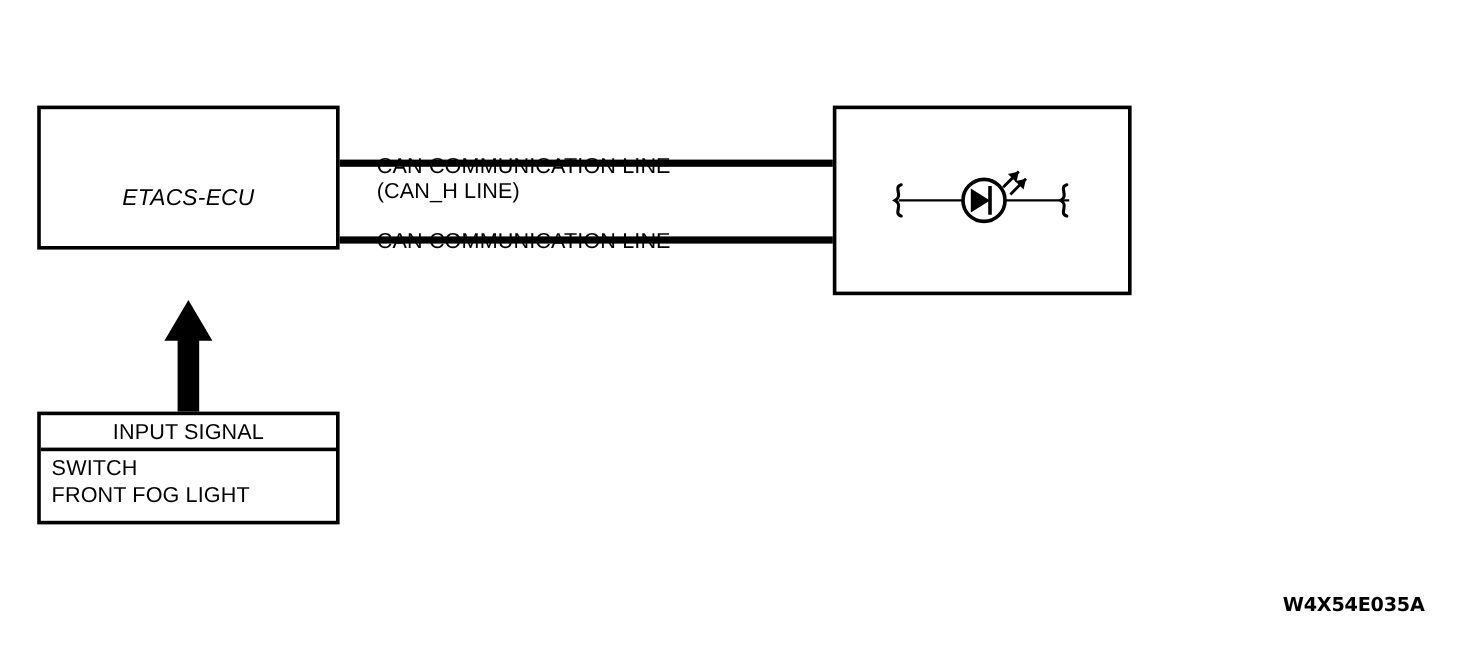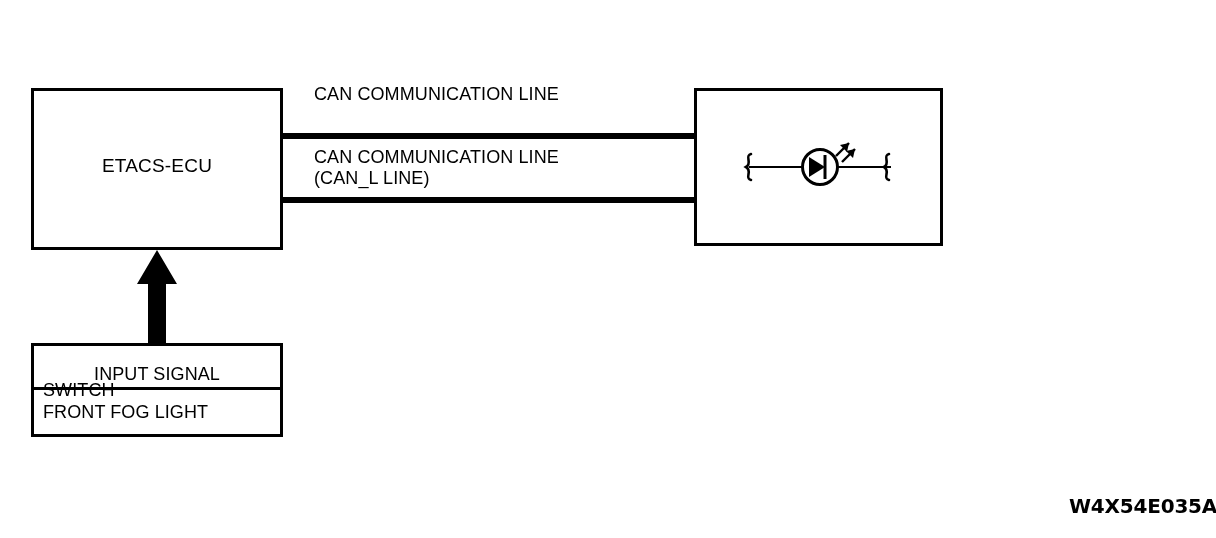--- a/index.html
+++ b/index.html
@@ -37,21 +37,22 @@
   .box {
     position: absolute;
     border: 3px solid #000;
     box-sizing: border-box;
     background: #fff;
   }
   #etacs-ecu-box {
     left: 31px;
     top: 88px;
     width: 252px;
-    height: 162px;
+    height: 120px;
+    font-style: italic;
   }
   .etacs-label {
     position: absolute;
     left: 0;
     top: 64px;
     width: 100%;
     text-align: center;
     font-size: 19px;
     letter-spacing: 0.2px;
   }
@@ -74,20 +75,21 @@
   #can-h-line { top: 133px; }
   #can-l-line { top: 197px; }
 
   .can-label {
     position: absolute;
     left: 314px;
     font-size: 18px;
     line-height: 21px;
     letter-spacing: 0.1px;
     white-space: nowrap;
+    margin-top: 44px;
   }
   #can-h-label { top: 84px; }
   #can-l-label { top: 147px; }
 
   
   #combination-meter-label {
     position: absolute;
     left: 952px;
     top: 85px;
     font-size: 18px;
@@ -128,21 +130,21 @@
   
   #input-signal-box {
     left: 31px;
     top: 343px;
     width: 252px;
     height: 94px;
   }
   #input-signal-header {
     position: absolute;
     left: 0;
-    top: 16px;
+    top: 2px;
     width: 100%;
     height: 28px;
     box-sizing: border-box;
     border-bottom: 3px solid #000;
     text-align: center;
     font-size: 18px;
     line-height: 25px;
     letter-spacing: 0.1px;
   }
   #input-signal-body {
@@ -154,45 +156,45 @@
     letter-spacing: 0.1px;
     white-space: nowrap;
   }
 
   
   #figure-code {
     position: absolute;
     left: 1069px;
     top: 494px;
     font-family: "DejaVu Sans", sans-serif;
-    font-size: 20px;
+    font-size: 16px;
     font-weight: bold;
     letter-spacing: -0.2px;
     white-space: nowrap;
   }
 </style>
 </head>
 <body>
 
 <div id="diagram-root">
 
 
   <div class="box" id="etacs-ecu-box">
     <div class="etacs-label">ETACS-ECU</div>
   </div>
 
   <div class="can-line" id="can-h-line"></div>
   <div class="can-label" id="can-h-label">
     <div>CAN COMMUNICATION LINE</div>
+    <div>(CAN_H LINE)</div>
   </div>
 
   <div class="can-line" id="can-l-line"></div>
   <div class="can-label" id="can-l-label">
     <div>CAN COMMUNICATION LINE</div>
-    <div>(CAN_L LINE)</div>
   </div>
 
   <div class="box" id="combination-meter-box"></div>
 
   <svg id="front-fog-symbol" viewBox="0 0 170 70">
 
     <line x1="14" y1="33" x2="156" y2="33" stroke="#000" stroke-width="2"></line>
 
     <path d="M 16 20 C 9 22, 18 29, 11 33 C 18 37, 9 44, 16 46" fill="none" stroke="#000" stroke-width="2.6" stroke-linecap="round"></path>
 

